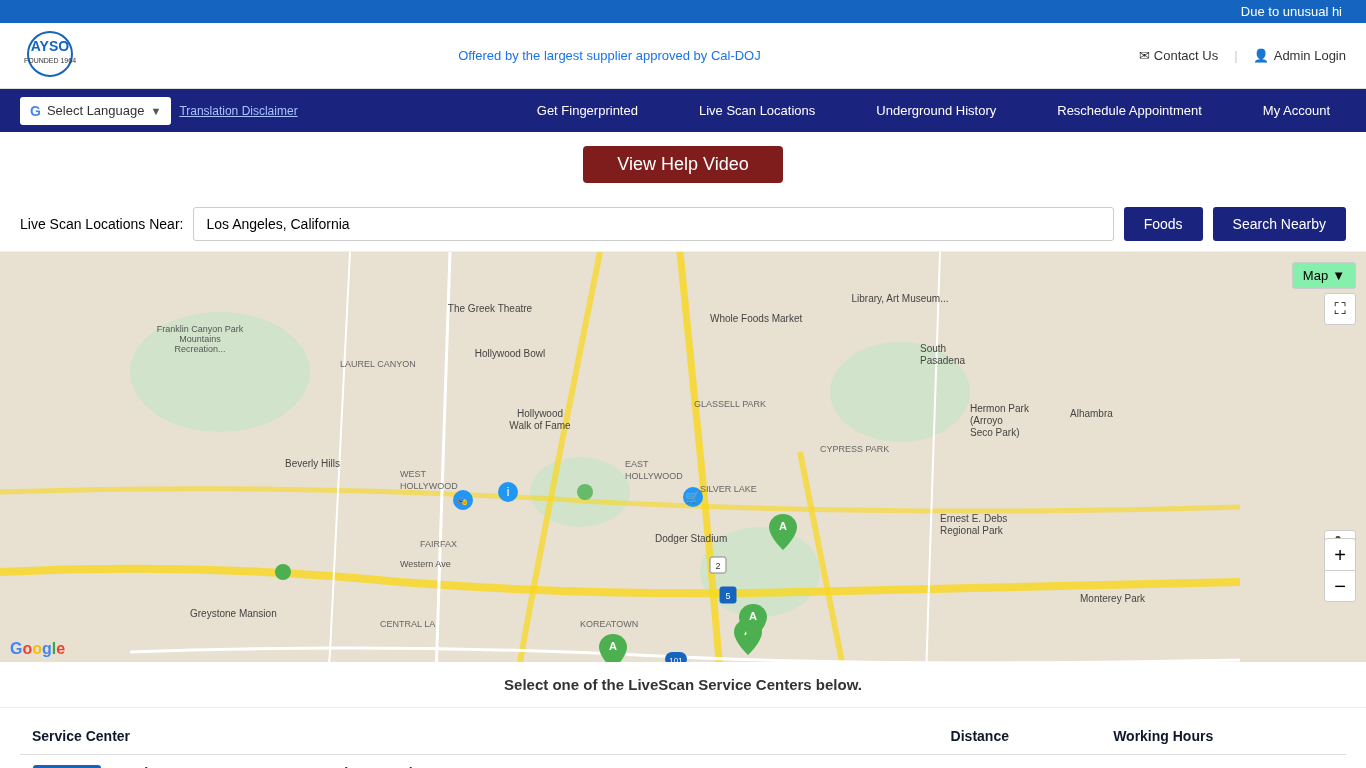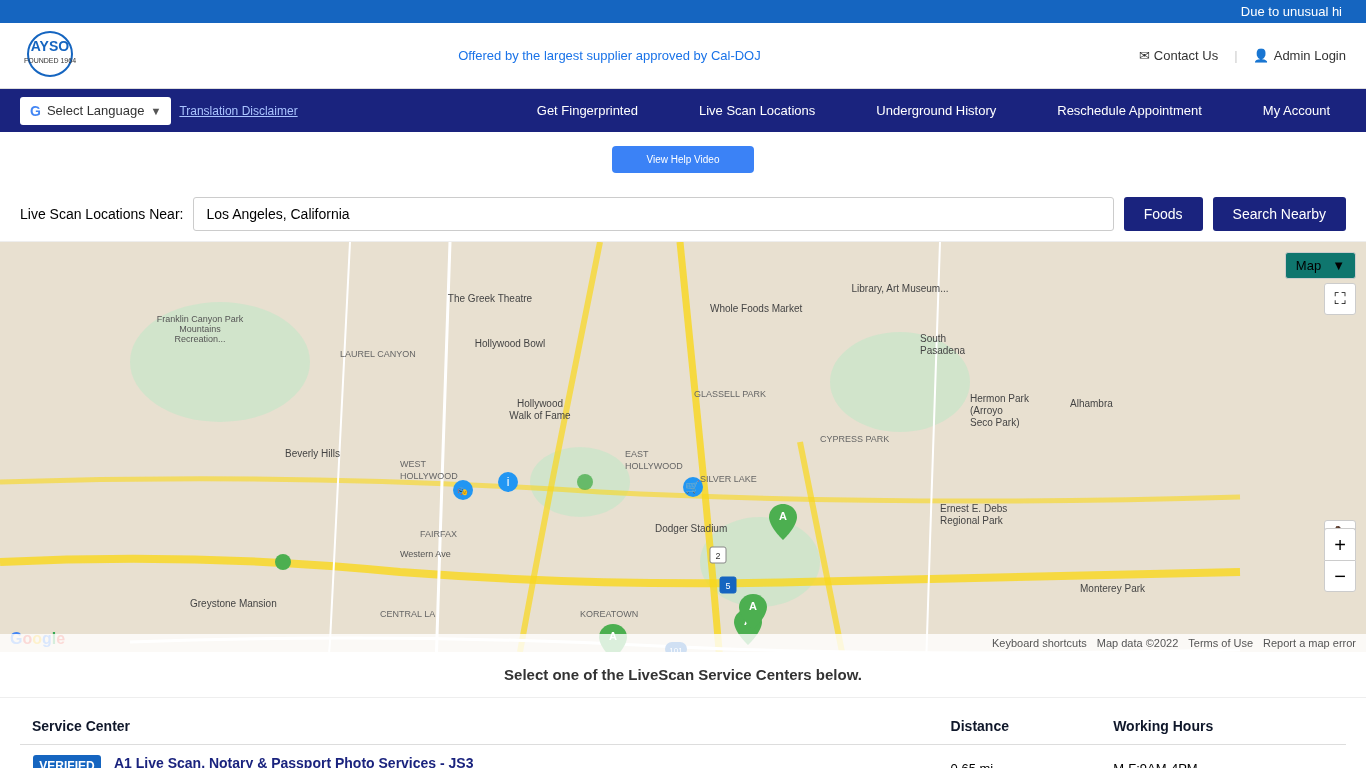--- a/index.html
+++ b/index.html
@@ -115,25 +115,25 @@
       align-items: center;
     }
 
     
     #help-video-section {
       text-align: center;
       padding: 14px;
       background: #fff;
     }
     #help-video-btn {
-      background: #3b82f6;
+      background: #7f1d1d;
       color: #fff;
       border: none;
       padding: 8px 34px;
-      font-size: 10px;
+      font-size: 18px;
       border-radius: 4px;
       cursor: pointer;
     }
 
     
     #search-section {
       display: flex;
       align-items: center;
       padding: 10px 20px;
       gap: 10px;
@@ -189,29 +189,29 @@
     
     #map-controls {
       position: absolute;
       top: 10px;
       right: 10px;
       display: flex;
       flex-direction: column;
       gap: 4px;
     }
     #map-type-btn {
-      background: #0f766e;
+      background: #86efac;
       border: 1px solid #ccc;
       border-radius: 3px;
       padding: 5px 10px;
       font-size: 13px;
       cursor: pointer;
       display: flex;
       align-items: flex-start;
-      gap: 11px;
+      gap: 4px;
     }
     #fullscreen-btn {
       background: #fff;
       border: 1px solid #ccc;
       border-radius: 3px;
       padding: 5px 8px;
       font-size: 16px;
       cursor: pointer;
       width: 32px;
       height: 32px;
@@ -593,26 +593,20 @@
     <button id="zoom-in-btn">+</button>
     <button id="zoom-out-btn">−</button>
   </div>
 
   
   <div id="google-logo-map">
     <span class="google-g-blue">G</span><span class="google-g-red">o</span><span class="google-g-yellow">o</span><span class="google-g-blue">g</span><span class="google-g-green">l</span><span class="google-g-red">e</span>
   </div>
 
   
-  <div id="map-footer">
-    <a>Keyboard shortcuts</a>
-    <span>Map data ©2022</span>
-    <a>Terms of Use</a>
-    <a>Report a map error</a>
-  </div>
 </div>
 
 <div id="select-instruction">Select one of the LiveScan Service Centers below.</div>
 
 <div id="results-section">
   <table id="results-table">
     <thead>
       <tr>
         <th>Service Center</th>
         <th>Distance</th>

